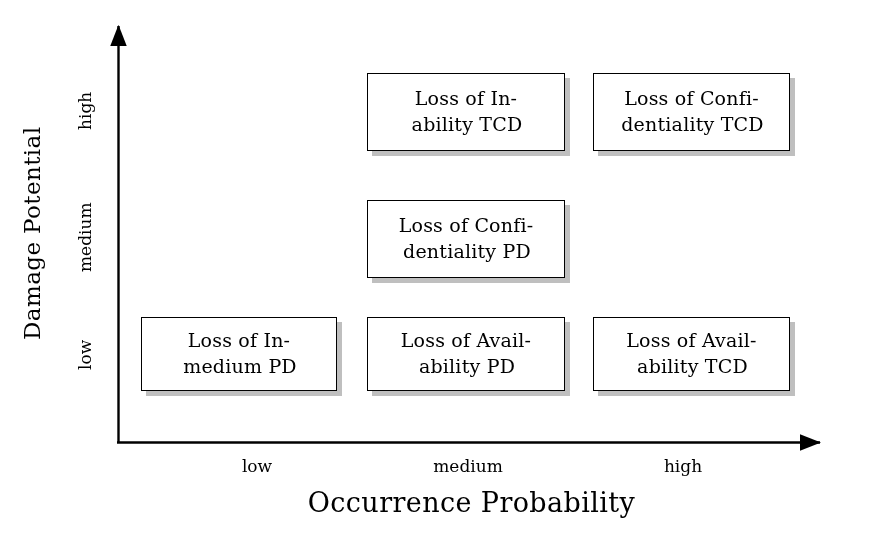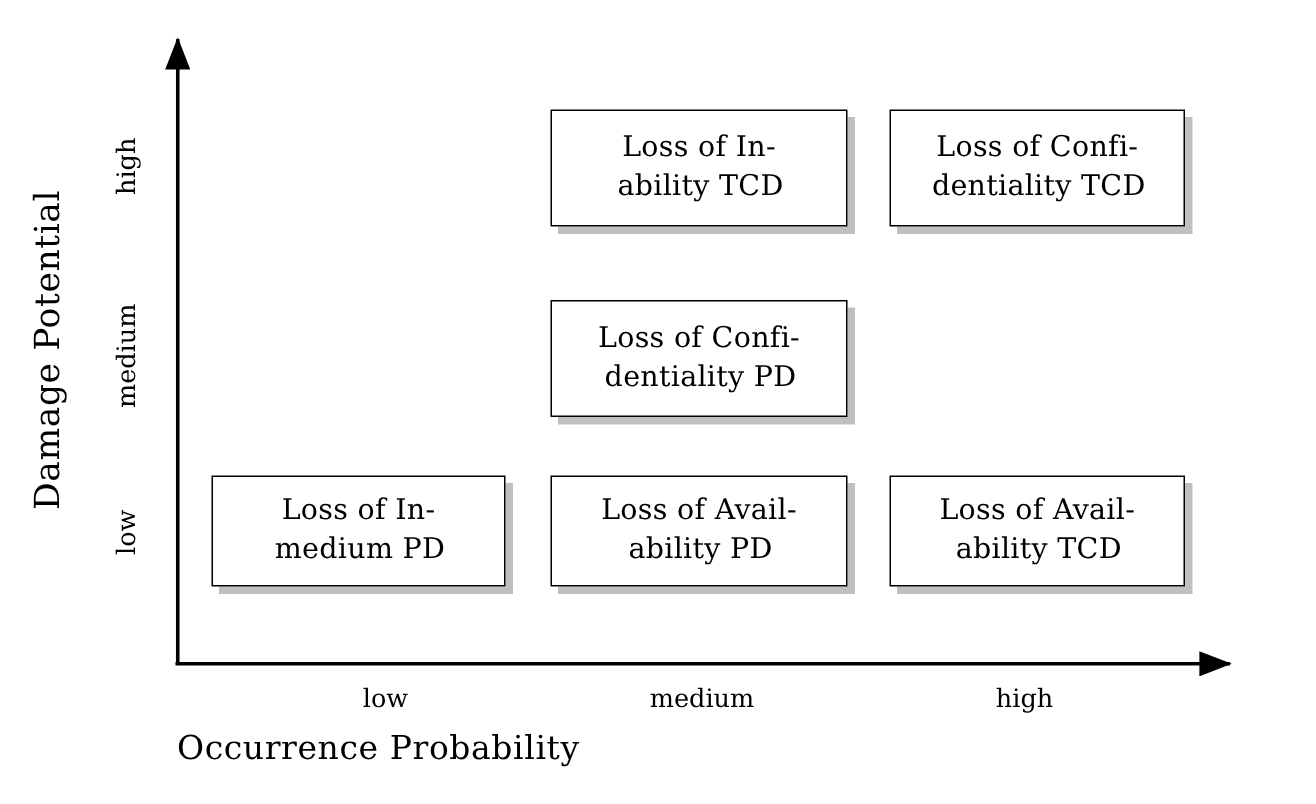--- a/index.html
+++ b/index.html
@@ -43,21 +43,22 @@
     letter-spacing: 0.4px;
     white-space: nowrap;
     writing-mode: vertical-rl;
     transform: rotate(180deg);
   }
   .axis-title-x {
     position: absolute;
     left: 118px;
     top: 487px;
     width: 707px;
-    font-size: 22px;
+    text-align: center;
+    font-size: 27px;
     letter-spacing: 0.4px;
     white-space: nowrap;
   }
 
   
   .tick-y {
     position: absolute;
     left: 70px;
     width: 30px;
     height: 90px;

